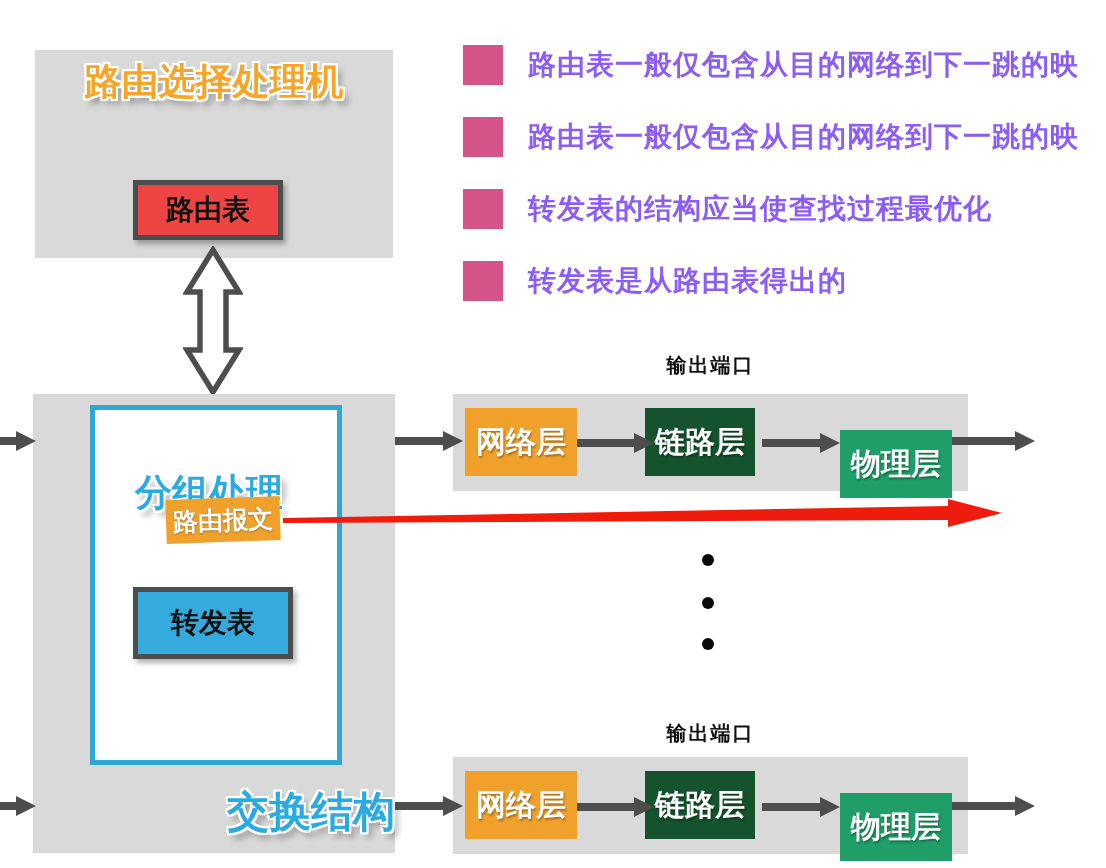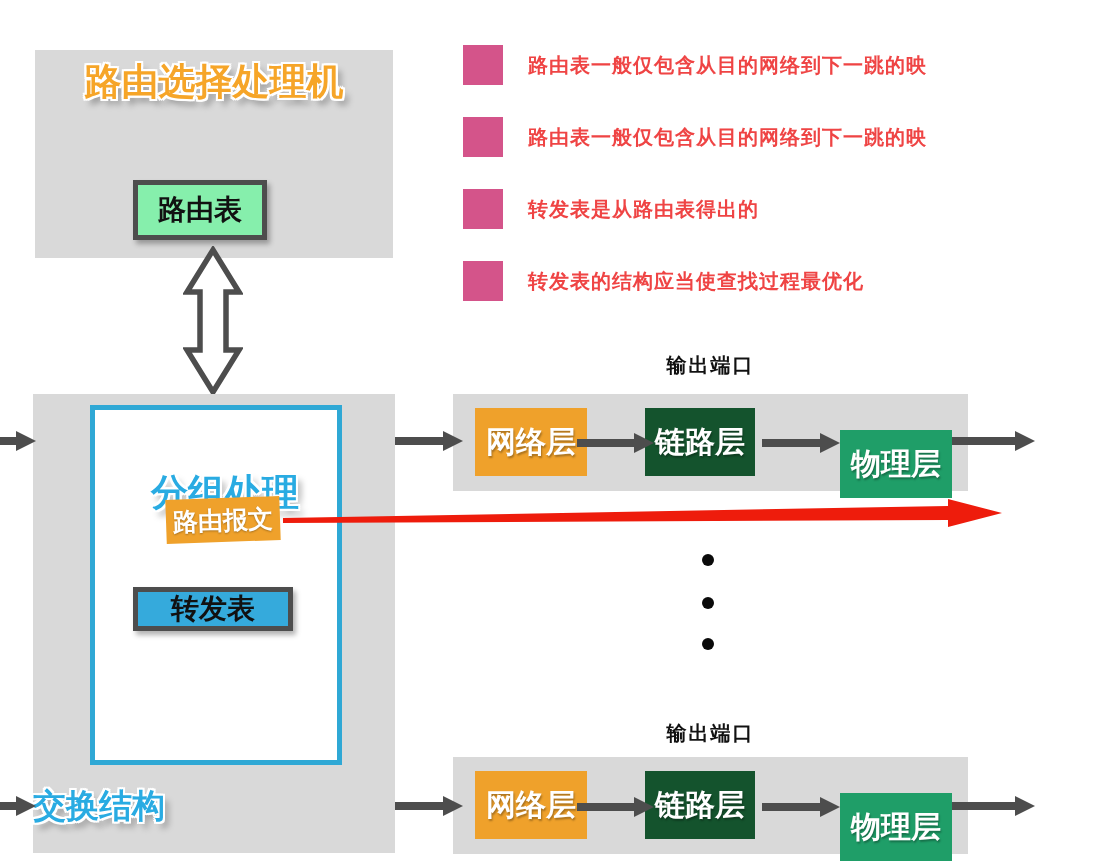--- a/index.html
+++ b/index.html
@@ -11,58 +11,58 @@
   .rp-title1{position:absolute;left:0;top:8px;width:100%;text-align:center;
              font-size:37px;font-weight:bold;line-height:48px;white-space:nowrap;}
   .rp-title2{position:absolute;left:0;top:60px;width:100%;text-align:center;
              font-size:33px;font-weight:bold;line-height:44px;white-space:nowrap;}
   .outline-orange{color:#f6a528;
      text-shadow:-2px -2px 0 #fff,2px -2px 0 #fff,-2px 2px 0 #fff,2px 2px 0 #fff,
                  0 -2px 0 #fff,0 2px 0 #fff,-2px 0 0 #fff,2px 0 0 #fff,5px 6px 6px rgba(0,0,0,.35);}
   .outline-cyan{color:#29abe2;
      text-shadow:-2px -2px 0 #fff,2px -2px 0 #fff,-2px 2px 0 #fff,2px 2px 0 #fff,
                  0 -2px 0 #fff,0 2px 0 #fff,-2px 0 0 #fff,2px 0 0 #fff,5px 6px 6px rgba(0,0,0,.35);}
-  .rt-box{position:absolute;left:98px;top:130px;width:134px;height:60px;box-sizing:border-box;
-          background:#86efac;border:5px solid #4d4d4d;display:flex;align-items:center;justify-content:center;
+  .rt-box{position:absolute;left:98px;top:130px;width:150px;height:60px;box-sizing:border-box;
+          background:#ef4444;border:5px solid #4d4d4d;display:flex;align-items:center;justify-content:center;
           font-size:28px;font-weight:bold;color:#111;box-shadow:3px 4px 5px rgba(0,0,0,.3);}
 
   
   .double-arrow{position:absolute;left:183px;top:246px;}
 
   
   .bullets{position:absolute;left:463px;top:45px;}
   .bullet{display:flex;align-items:center;height:40px;margin-bottom:32px;white-space:nowrap;}
   .bullet-square{width:40px;height:40px;background:#d4548a;flex:0 0 auto;}
-  .bullet-text{margin-left:25px;font-size:20px;font-weight:bold;color:#ef4444;letter-spacing:1px;}
+  .bullet-text{margin-left:25px;font-size:28px;font-weight:bold;color:#8b5cf6;letter-spacing:1px;}
 
   
   .sf-box{position:absolute;left:33px;top:394px;width:362px;height:459px;background:#d9d9d9;}
   .sf-inner{position:absolute;left:57px;top:11px;width:252px;height:360px;box-sizing:border-box;
             background:#ffffff;border:5px solid #2fa8d5;}
-  .pp-label{position:absolute;left:118px;top:74px;font-size:37px;font-weight:bold;white-space:nowrap;z-index:1;}
+  .pp-label{position:absolute;left:102px;top:74px;font-size:37px;font-weight:bold;white-space:nowrap;z-index:1;}
   .rm-box{position:absolute;left:133px;top:104px;width:114px;height:44px;background:#efa12b;
           display:flex;align-items:center;justify-content:center;transform:rotate(-2deg);z-index:2;
           font-size:25px;font-weight:bold;color:#fff;text-shadow:0 1px 2px rgba(0,0,0,.3);}
-  .ft-box{position:absolute;left:100px;top:193px;width:160px;height:44px;box-sizing:border-box;
+  .ft-box{position:absolute;left:100px;top:193px;width:160px;height:72px;box-sizing:border-box;
           background:#35aadc;border:5px solid #4d4d4d;display:flex;align-items:center;justify-content:center;
           font-size:28px;font-weight:bold;color:#111;box-shadow:3px 4px 5px rgba(0,0,0,.3);}
-  .sf-label{position:absolute;left:0;top:390px;width:100%;text-align:left;
-            font-size:33px;font-weight:bold;white-space:nowrap;}
+  .sf-label{position:absolute;left:0;top:390px;width:100%;text-align:right;
+            font-size:42px;font-weight:bold;white-space:nowrap;}
 
   
   .op-title{position:absolute;left:453px;width:515px;text-align:center;
             font-size:20px;font-weight:bold;color:#111;letter-spacing:2px;white-space:nowrap;}
   .op-title-top{top:352px;}
   .op-title-bottom{top:720px;}
   .op-panel{position:absolute;left:453px;width:515px;height:97px;background:#d9d9d9;}
   .op-panel-top{top:394px;}
   .op-panel-bottom{top:757px;}
   .layer-box{position:absolute;top:14px;height:68px;display:flex;align-items:center;justify-content:center;
              font-size:30px;font-weight:bold;color:#fff;text-shadow:1px 2px 2px rgba(0,0,0,.3);}
-  .layer-net{left:12px;width:112px;background:#efa12b;margin-left:10px;}
+  .layer-net{left:12px;width:112px;background:#efa12b;}
   .layer-link{left:192px;width:110px;background:#14532d;}
   .layer-phys{left:387px;width:112px;background:#1f9e68;margin-top:22px;}
 
   
   .harrow{position:absolute;height:8px;background:#4d4d4d;}
   .harrow::after{content:'';position:absolute;right:-20px;top:-6px;width:0;height:0;
                  border-left:20px solid #4d4d4d;border-top:10px solid transparent;border-bottom:10px solid transparent;}
 
   
   .dot{position:absolute;left:702px;width:12px;height:12px;border-radius:50%;background:#0a0a0a;}
@@ -91,25 +91,25 @@
     <div class="bullet">
       <span class="bullet-square"></span>
       <span class="bullet-text">路由表一般仅包含从目的网络到下一跳的映</span>
     </div>
     <div class="bullet">
       <span class="bullet-square"></span>
       <span class="bullet-text">路由表一般仅包含从目的网络到下一跳的映</span>
     </div>
     <div class="bullet">
       <span class="bullet-square"></span>
-      <span class="bullet-text">转发表是从路由表得出的</span>
+      <span class="bullet-text">转发表的结构应当使查找过程最优化</span>
     </div>
     <div class="bullet">
       <span class="bullet-square"></span>
-      <span class="bullet-text">转发表的结构应当使查找过程最优化</span>
+      <span class="bullet-text">转发表是从路由表得出的</span>
     </div>
   </div>
 
   <div class="sf-box">
     <div class="sf-inner"></div>
     <div class="pp-label outline-cyan">分组处理</div>
     <div class="rm-box">
       <span>路由报文</span>
     </div>
     <div class="ft-box">

